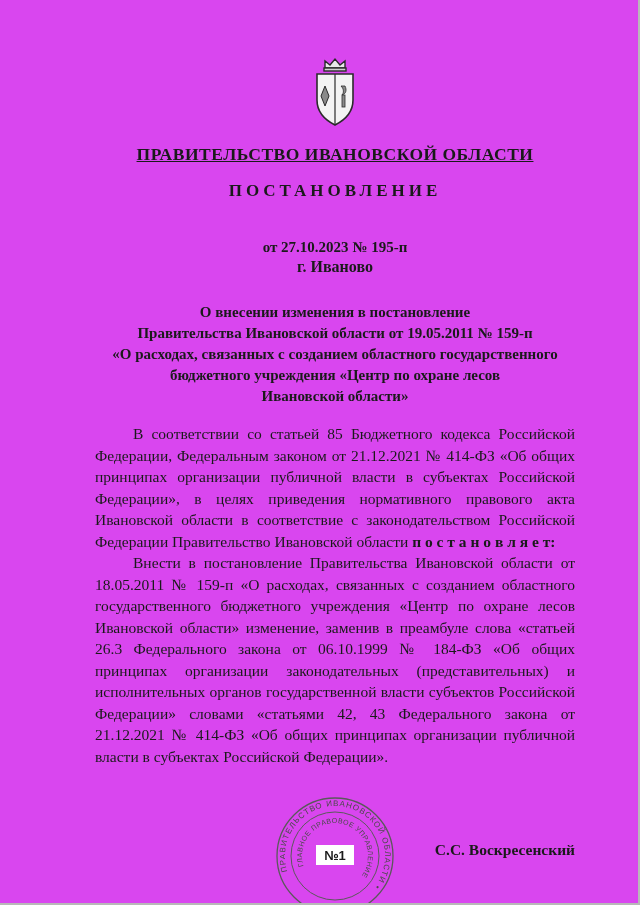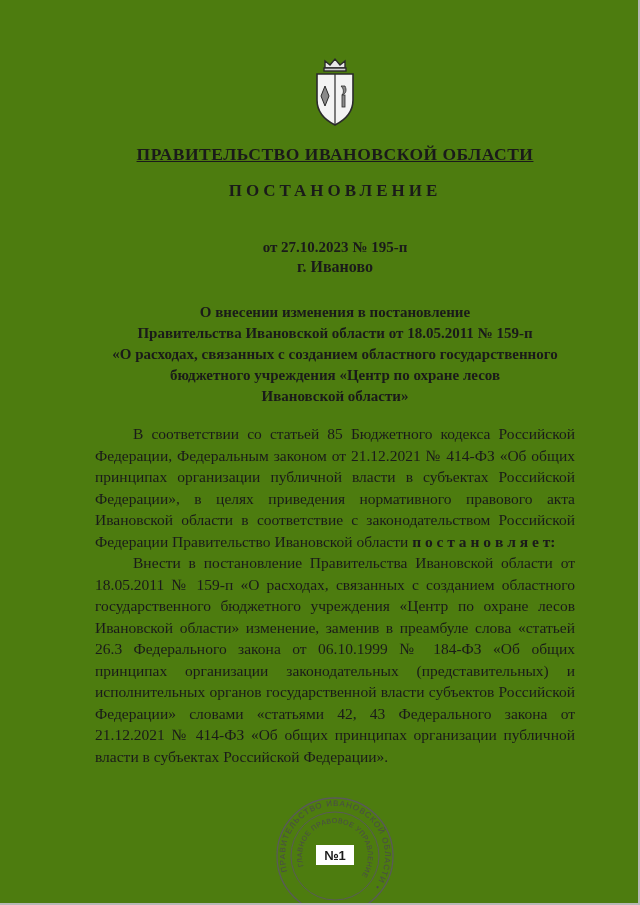--- a/index.html
+++ b/index.html
@@ -1,21 +1,21 @@
 <!DOCTYPE html>
 <html><head>
 <meta charset="utf-8">
 <style>
   * { margin: 0; padding: 0; box-sizing: border-box; }
   html, body { background: #ffffff; }
   .page {
     position: relative;
     width: 640px;
     height: 905px;
-    background: #4d7c0f;
+    background: #d946ef;
     font-family: "Liberation Serif", serif;
     color: #1a1a1a;
     overflow: hidden;
     border-right: 2px solid #b8b8b8;
     border-bottom: 2px solid #b8b8b8;
   }
   .content {
     padding: 0 63px 0 95px;
   }
   .coat-wrap {
@@ -124,21 +124,21 @@
     </div>
 
     <div class="org-name">ПРАВИТЕЛЬСТВО ИВАНОВСКОЙ ОБЛАСТИ</div>
 
     <div class="doc-type">ПОСТАНОВЛЕНИЕ</div>
 
     <div class="date-line">от 27.10.2023 № 195-п</div>
     <div class="city-line">г. Иваново</div>
 
     <div class="doc-title">О внесении изменения в постановление
-Правительства Ивановской области от 18.05.2011 № 159-п
+Правительства Ивановской области от 19.05.2011 № 159-п
 «О расходах, связанных с созданием областного государственного
 бюджетного учреждения «Центр по охране лесов
 Ивановской области»</div>
 
     <div class="body-text">
       <p><span>В соответствии со статьей 85 Бюджетного кодекса Российской Федерации, Федеральным законом от 21.12.2021 № 414-ФЗ «Об общих принципах организации публичной власти в субъектах Российской Федерации», в целях приведения нормативного правового акта Ивановской области в соответствие с законодательством Российской Федерации Правительство Ивановской области </span><span class="spaced-bold">п о с т а н о в л я е т:</span></p>
       <p>Внести в постановление Правительства Ивановской области от 18.05.2011 № 159-п «О расходах, связанных с созданием областного государственного бюджетного учреждения «Центр по охране лесов Ивановской области» изменение, заменив в преамбуле слова «статьей 26.3 Федерального закона от 06.10.1999 № 184-ФЗ «Об общих принципах организации законодательных (представительных) и исполнительных органов государственной власти субъектов Российской Федерации» словами «статьями 42, 43 Федерального закона от 21.12.2021 № 414-ФЗ «Об общих принципах организации публичной власти в субъектах Российской Федерации».</p>
     </div>
 
     <div class="signature-row">
@@ -159,16 +159,17 @@
             </text>
             <text font-size="7" letter-spacing="0.5">
               <textPath href="#stampInner">ГЛАВНОЕ ПРАВОВОЕ УПРАВЛЕНИЕ</textPath>
             </text>
           </g>
           <rect x="56" y="64" width="38" height="20" fill="#ffffff"></rect>
           <text x="75" y="79" text-anchor="middle" font-family="Liberation Sans, sans-serif" font-size="13" font-weight="bold" fill="#1a1a1a">№1</text>
         </svg>
       </div>
 
+      <div class="sig-right">С.С. Воскресенский</div>
     </div>
 
   </div>
 </div>
 
 </body></html>

